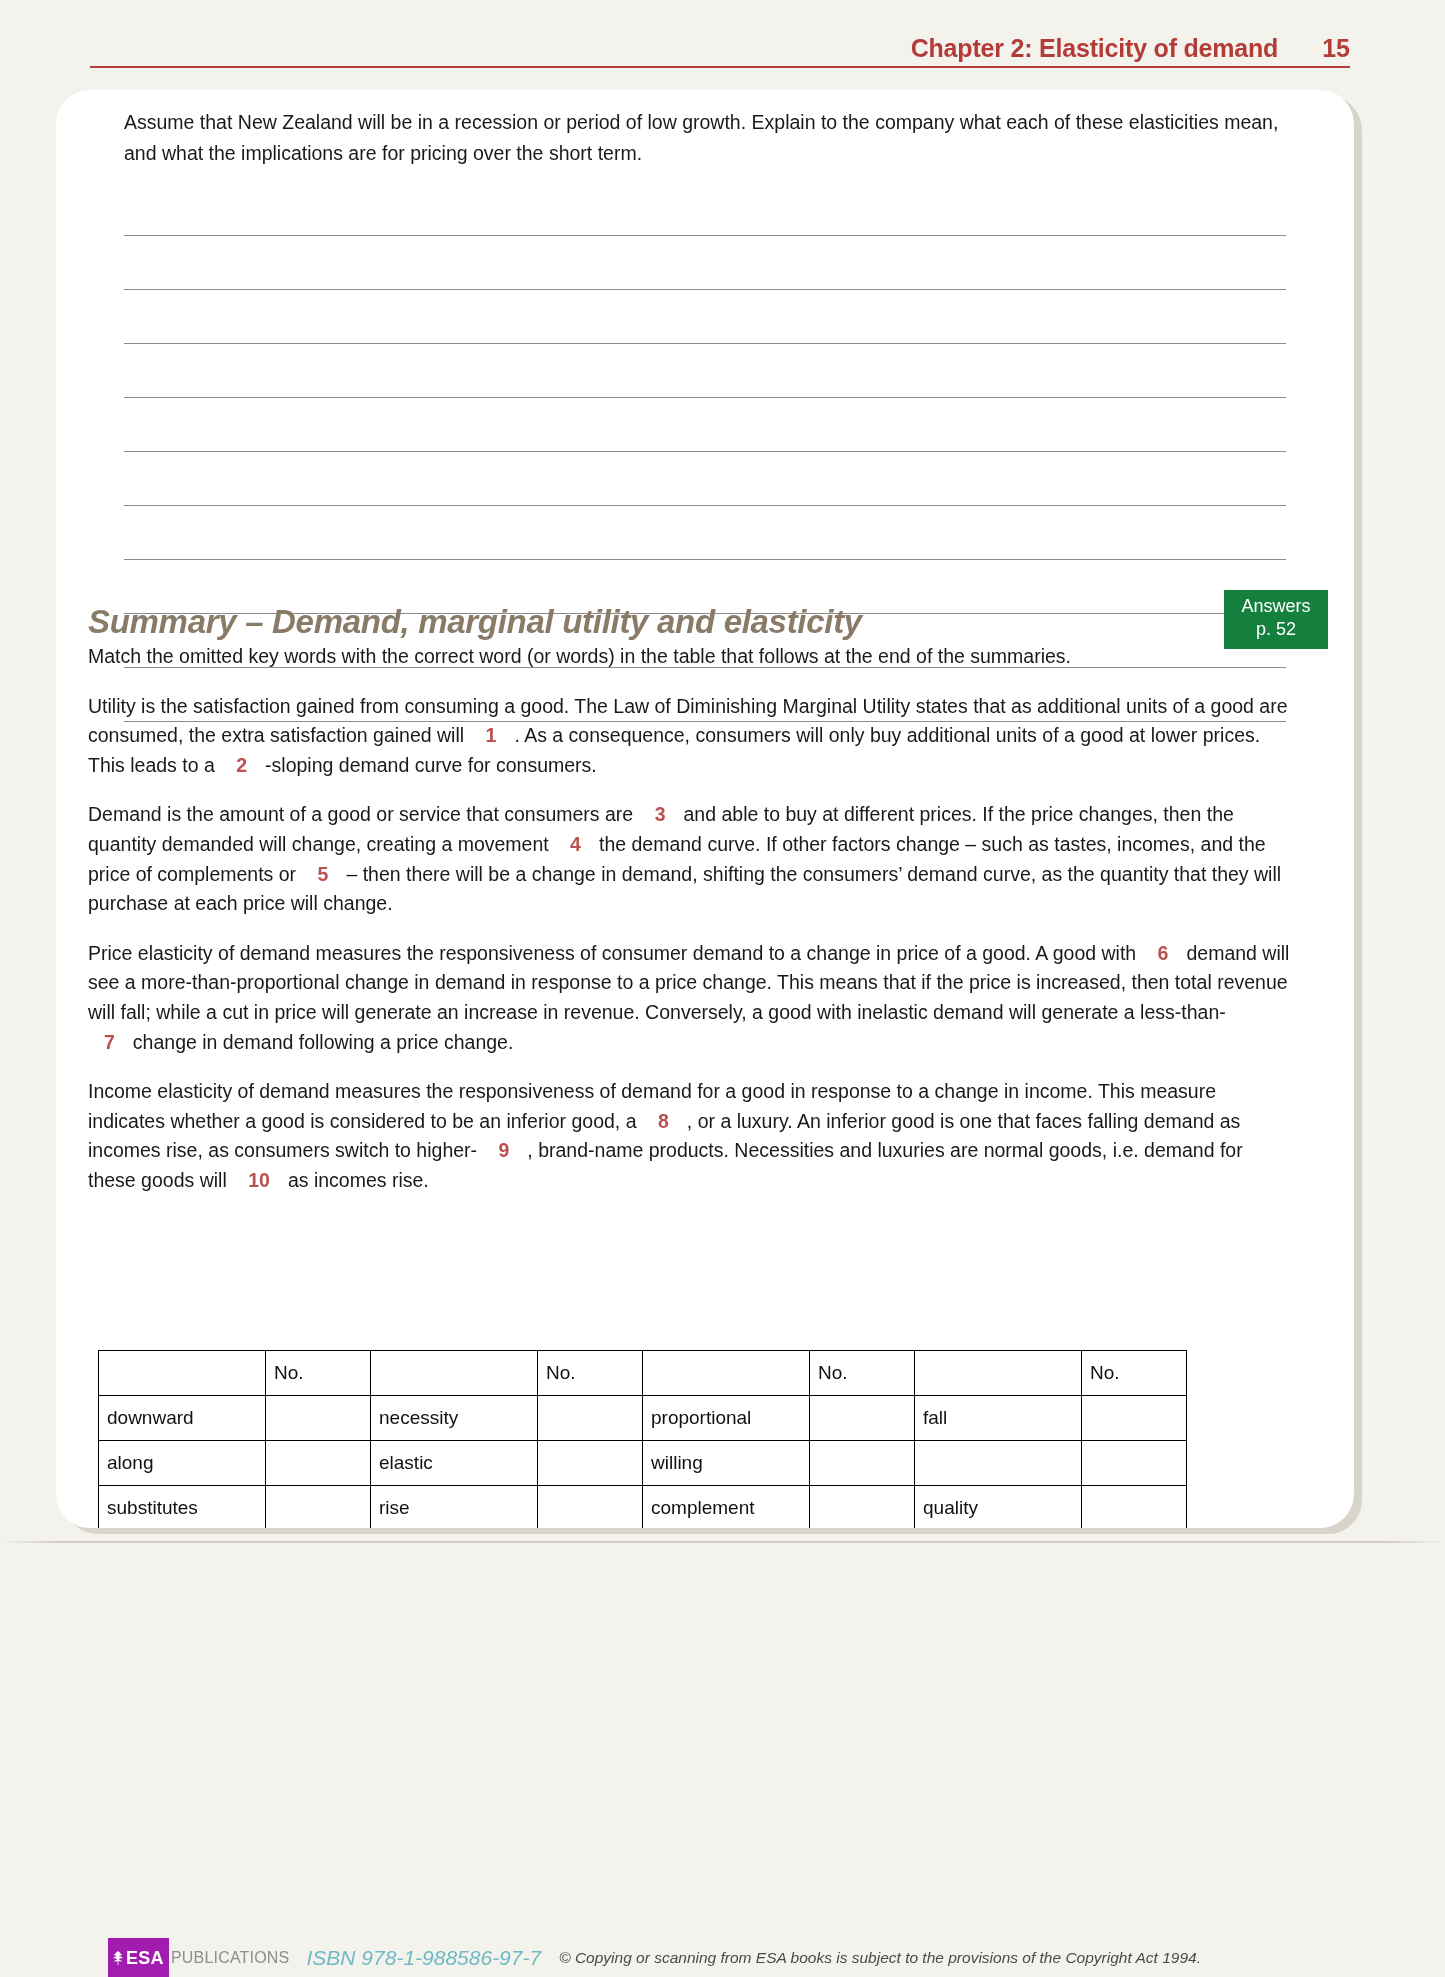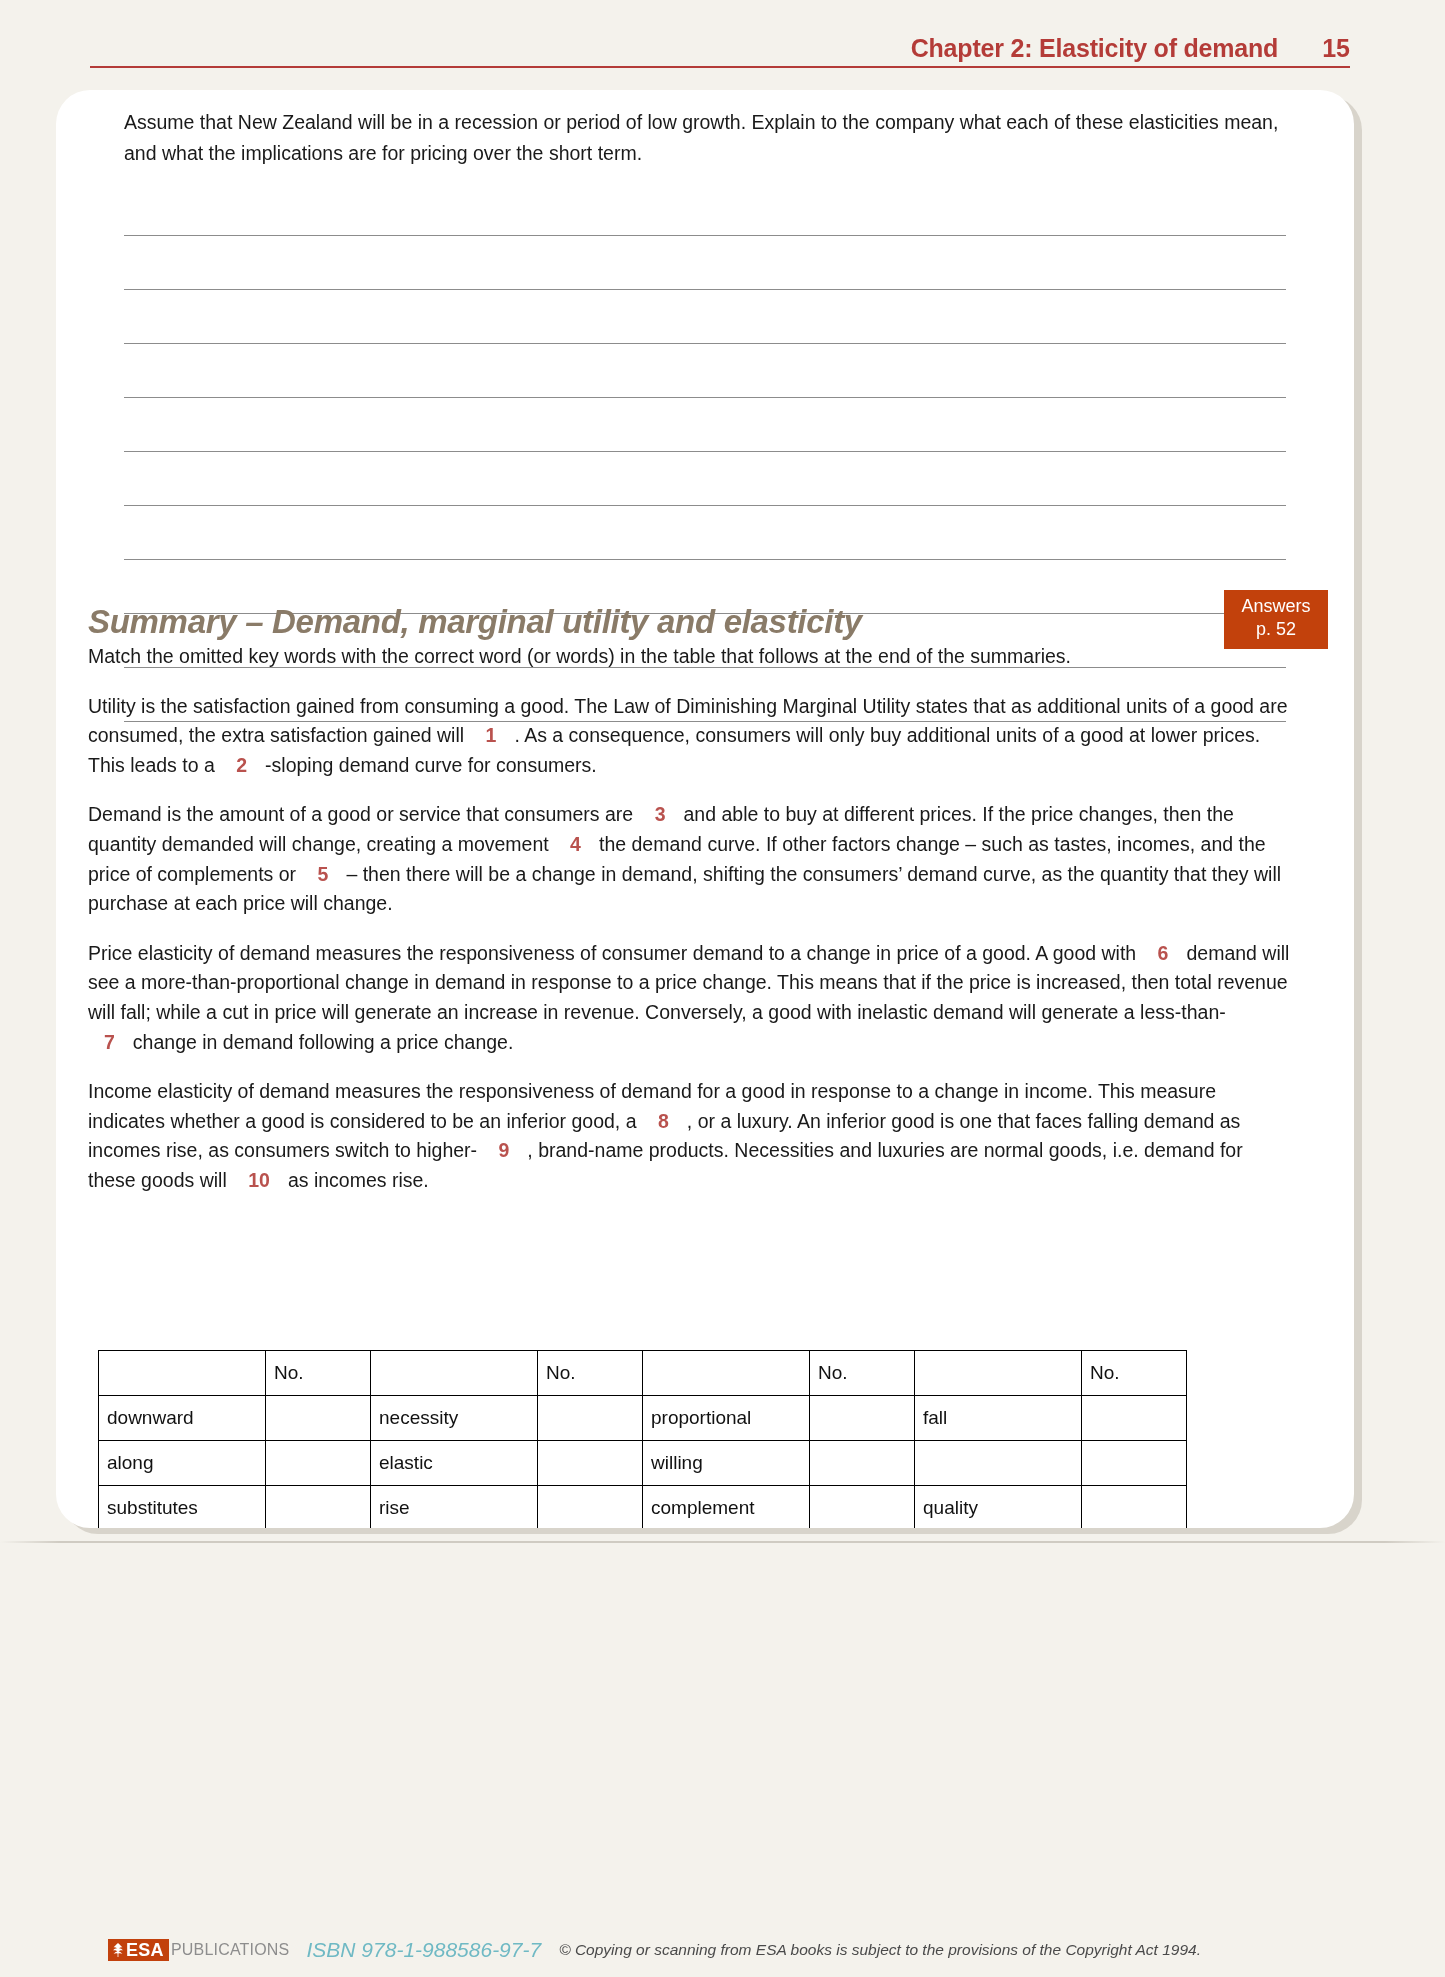--- a/index.html
+++ b/index.html
@@ -116,21 +116,21 @@
   .summary-title {
     font-size: 33px;
     font-weight: bold;
     font-style: italic;
     color: #8a7b68;
     letter-spacing: -0.3px;
     line-height: 40px;
     padding-top: 12px;
   }
   .answers-badge {
-    background: #c2410c;
+    background: #15803d;
     color: #ffffff;
     width: 96px;
     text-align: center;
     padding: 5px 4px 8px 4px;
     font-size: 18px;
     line-height: 23px;
   }
   .answers-badge .abl { display: block; }
 
   
@@ -194,22 +194,22 @@
     left: 108px;
     top: 1938px;
     display: flex;
     align-items: center;
     gap: 0;
     white-space: nowrap;
   }
   .esa-mark {
     display: inline-flex;
     align-items: center;
-    background: #c2410c;
-    height: 22px;
+    background: #a21caf;
+    height: 40px;
     padding: 0 5px 0 3px;
   }
   .esa-tree {
     width: 14px;
     height: 16px;
     margin-right: 1px;
   }
   .esa-letters {
     color: #ffffff;
     font-size: 18px;

